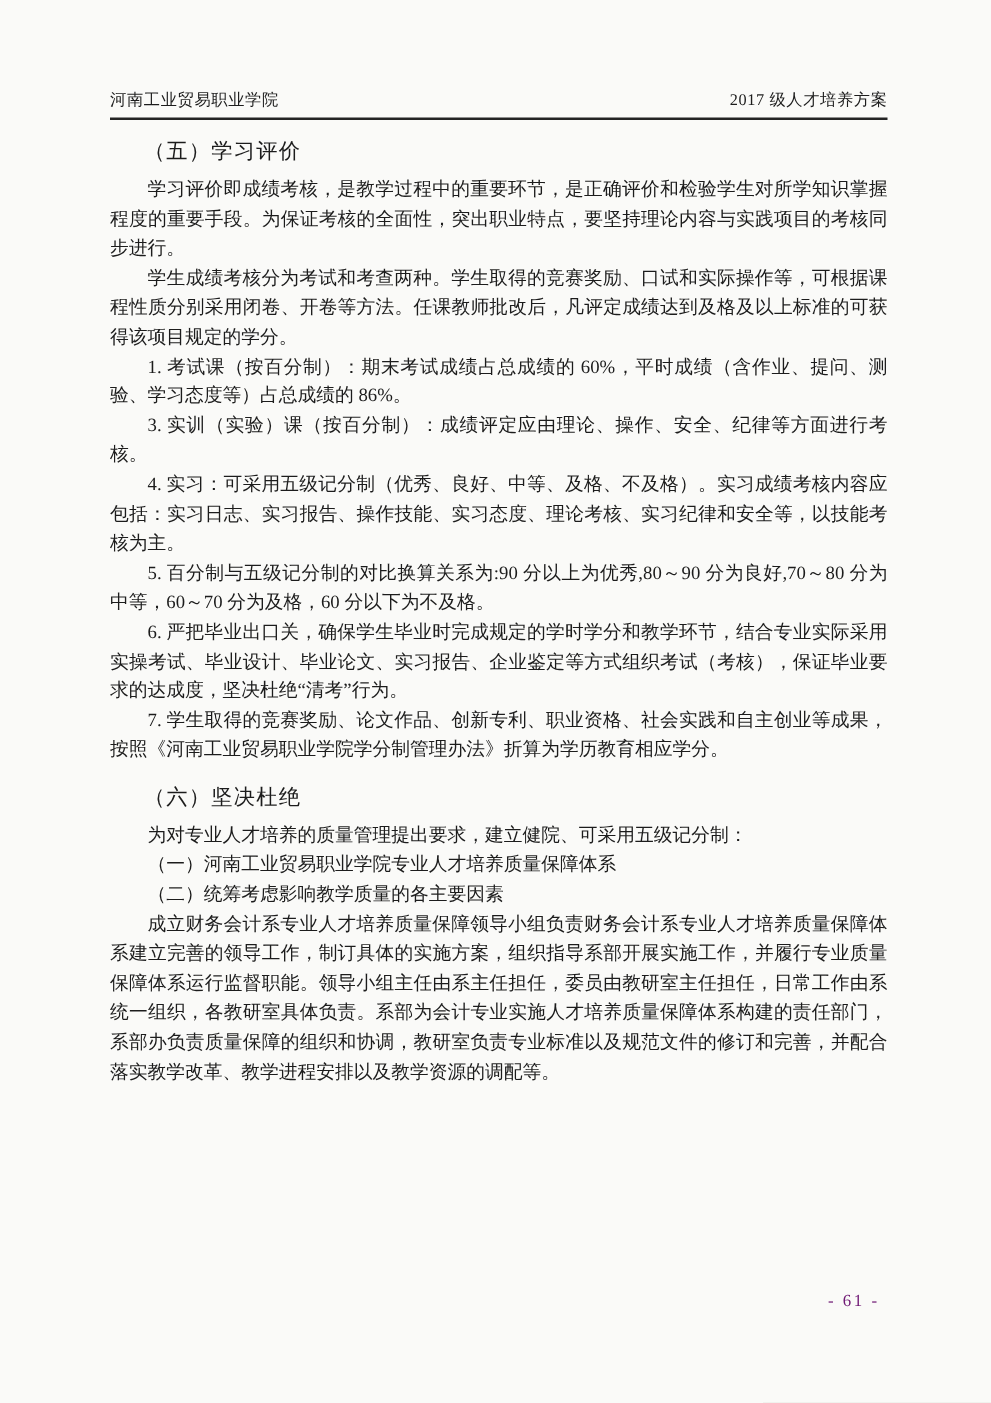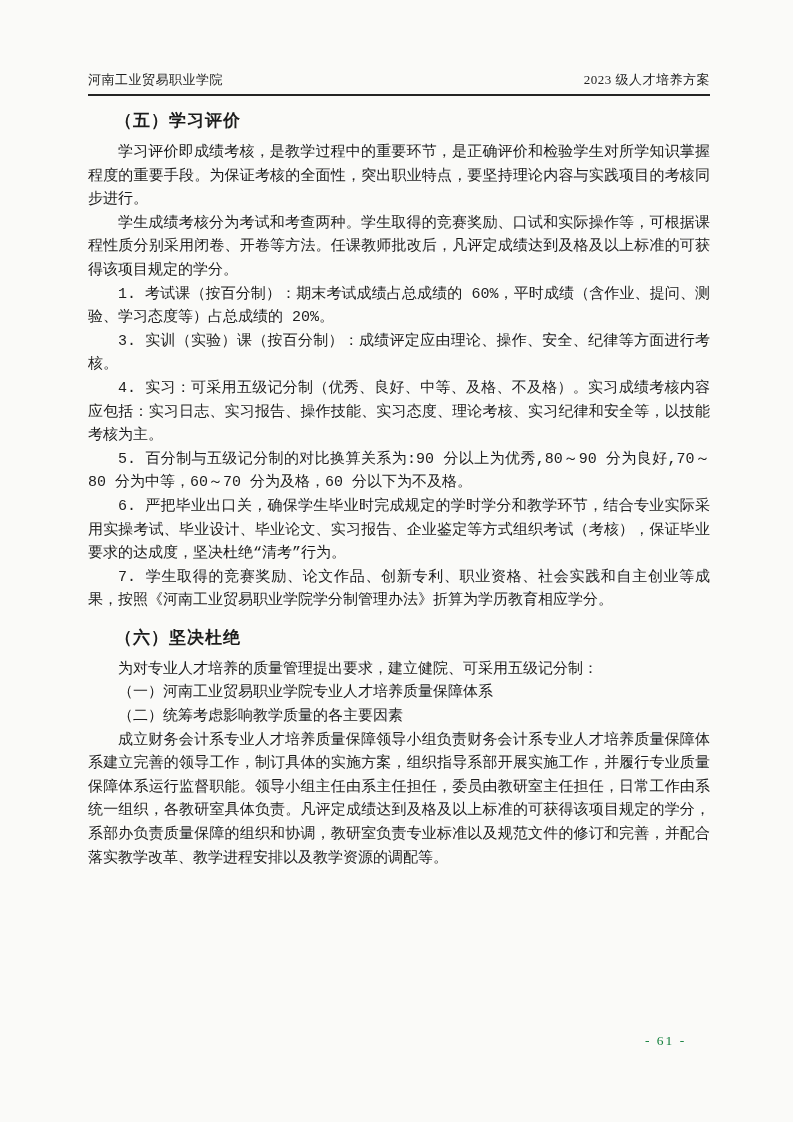--- a/index.html
+++ b/index.html
@@ -33,68 +33,68 @@
     gap: 27px;
   }
   .content {
     position: absolute;
     top: 96px;
     left: 88px;
     width: 622px;
   }
   .section-heading {
     font-size: 17px;
-    font-weight: bold;
+    font-weight: normal;
     margin: 13px 0 9px;
     padding-left: 27px;
     letter-spacing: 1px;
   }
   .para {
     font-size: 15px;
     line-height: 23.6px;
     text-align: justify;
     text-indent: 2em;
     margin: 0;
-    font-family: Liberation Mono, monospace;
   }
   .page-footer {
     position: absolute;
     top: 1033px;
     left: 645px;
     width: 76px;
+    text-align: center;
     font-size: 13.5px;
     letter-spacing: 2px;
-    color: #15803d;
+    color: #701a75;
   }
 </style>
 </head>
 <body>
 
 <div class="page">
 
   <div class="page-header">
     <span>河南工业贸易职业学院</span>
-    <span>2023 级人才培养方案</span>
+    <span>2017 级人才培养方案</span>
   </div>
 
   <div class="content">
 
     <div class="section-heading">（五）学习评价</div>
     <p class="para">学习评价即成绩考核，是教学过程中的重要环节，是正确评价和检验学生对所学知识掌握程度的重要手段。为保证考核的全面性，突出职业特点，要坚持理论内容与实践项目的考核同步进行。</p>
     <p class="para">学生成绩考核分为考试和考查两种。学生取得的竞赛奖励、口试和实际操作等，可根据课程性质分别采用闭卷、开卷等方法。任课教师批改后，凡评定成绩达到及格及以上标准的可获得该项目规定的学分。</p>
-    <p class="para">1. 考试课（按百分制）：期末考试成绩占总成绩的 60%，平时成绩（含作业、提问、测验、学习态度等）占总成绩的 20%。</p>
+    <p class="para">1. 考试课（按百分制）：期末考试成绩占总成绩的 60%，平时成绩（含作业、提问、测验、学习态度等）占总成绩的 86%。</p>
     <p class="para">3. 实训（实验）课（按百分制）：成绩评定应由理论、操作、安全、纪律等方面进行考核。</p>
     <p class="para">4. 实习：可采用五级记分制（优秀、良好、中等、及格、不及格）。实习成绩考核内容应包括：实习日志、实习报告、操作技能、实习态度、理论考核、实习纪律和安全等，以技能考核为主。</p>
     <p class="para">5. 百分制与五级记分制的对比换算关系为:90 分以上为优秀,80～90 分为良好,70～80 分为中等，60～70 分为及格，60 分以下为不及格。</p>
     <p class="para">6. 严把毕业出口关，确保学生毕业时完成规定的学时学分和教学环节，结合专业实际采用实操考试、毕业设计、毕业论文、实习报告、企业鉴定等方式组织考试（考核），保证毕业要求的达成度，坚决杜绝“清考”行为。</p>
     <p class="para">7. 学生取得的竞赛奖励、论文作品、创新专利、职业资格、社会实践和自主创业等成果，按照《河南工业贸易职业学院学分制管理办法》折算为学历教育相应学分。</p>
 
     <div class="section-heading">（六）坚决杜绝</div>
     <p class="para">为对专业人才培养的质量管理提出要求，建立健院、可采用五级记分制：</p>
     <p class="para">（一）河南工业贸易职业学院专业人才培养质量保障体系</p>
     <p class="para">（二）统筹考虑影响教学质量的各主要因素</p>
-    <p class="para">成立财务会计系专业人才培养质量保障领导小组负责财务会计系专业人才培养质量保障体系建立完善的领导工作，制订具体的实施方案，组织指导系部开展实施工作，并履行专业质量保障体系运行监督职能。领导小组主任由系主任担任，委员由教研室主任担任，日常工作由系统一组织，各教研室具体负责。凡评定成绩达到及格及以上标准的可获得该项目规定的学分，系部办负责质量保障的组织和协调，教研室负责专业标准以及规范文件的修订和完善，并配合落实教学改革、教学进程安排以及教学资源的调配等。</p>
+    <p class="para">成立财务会计系专业人才培养质量保障领导小组负责财务会计系专业人才培养质量保障体系建立完善的领导工作，制订具体的实施方案，组织指导系部开展实施工作，并履行专业质量保障体系运行监督职能。领导小组主任由系主任担任，委员由教研室主任担任，日常工作由系统一组织，各教研室具体负责。系部为会计专业实施人才培养质量保障体系构建的责任部门，系部办负责质量保障的组织和协调，教研室负责专业标准以及规范文件的修订和完善，并配合落实教学改革、教学进程安排以及教学资源的调配等。</p>
 
   </div>
 
   <div class="page-footer">- 61 -</div>
 
 </div>
 
 </body></html>

